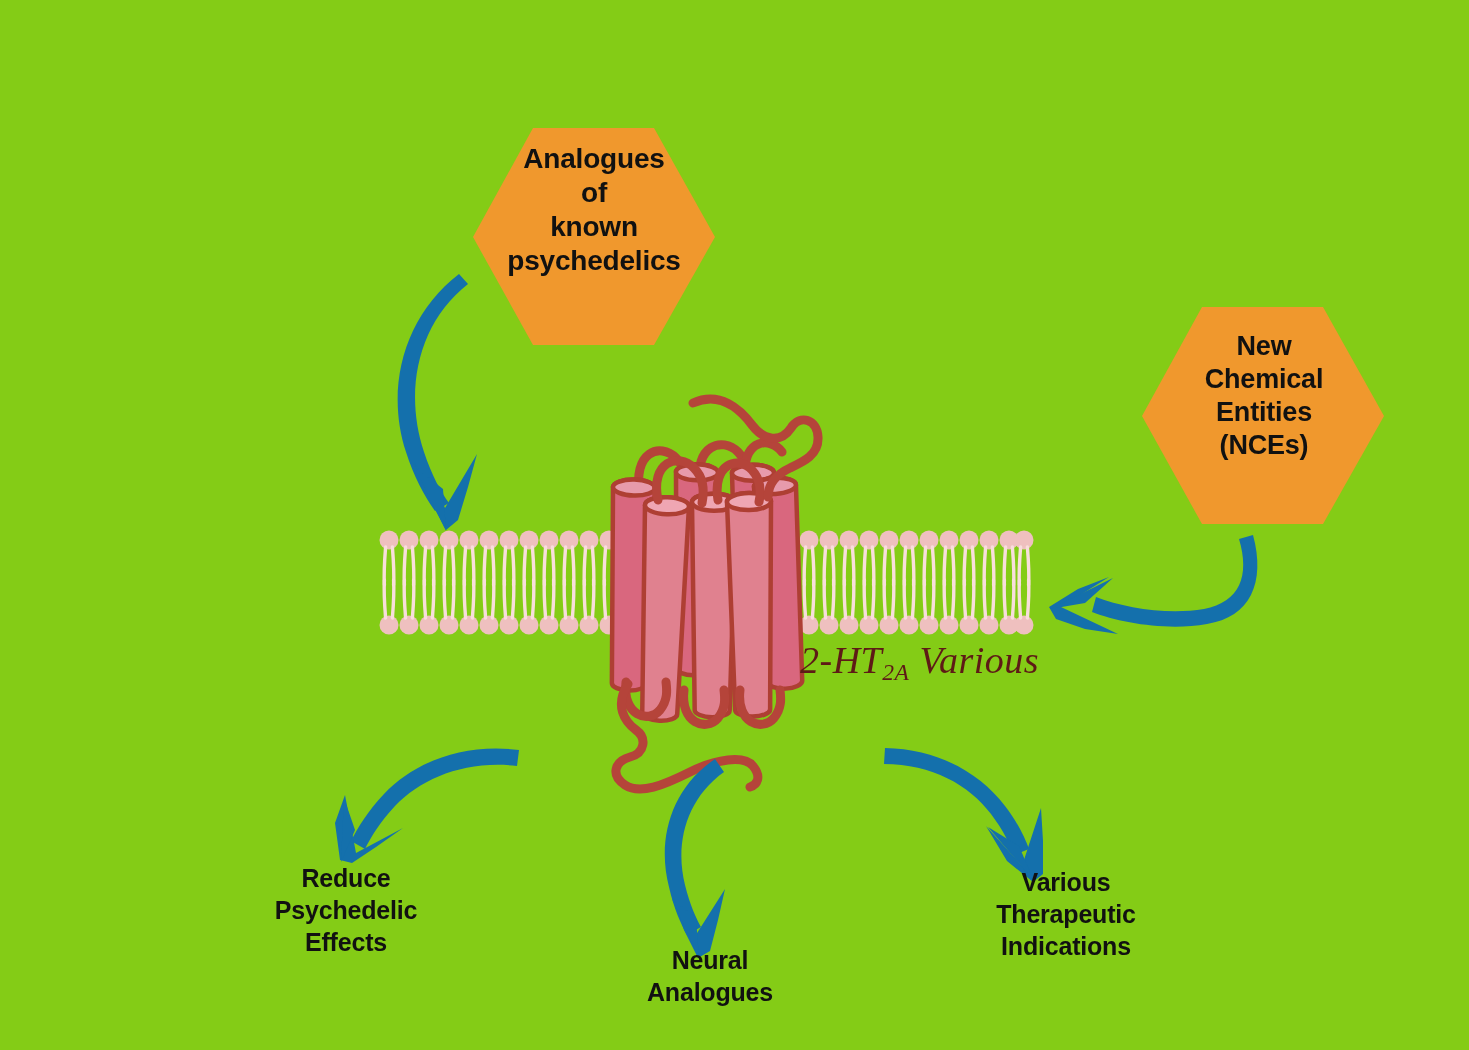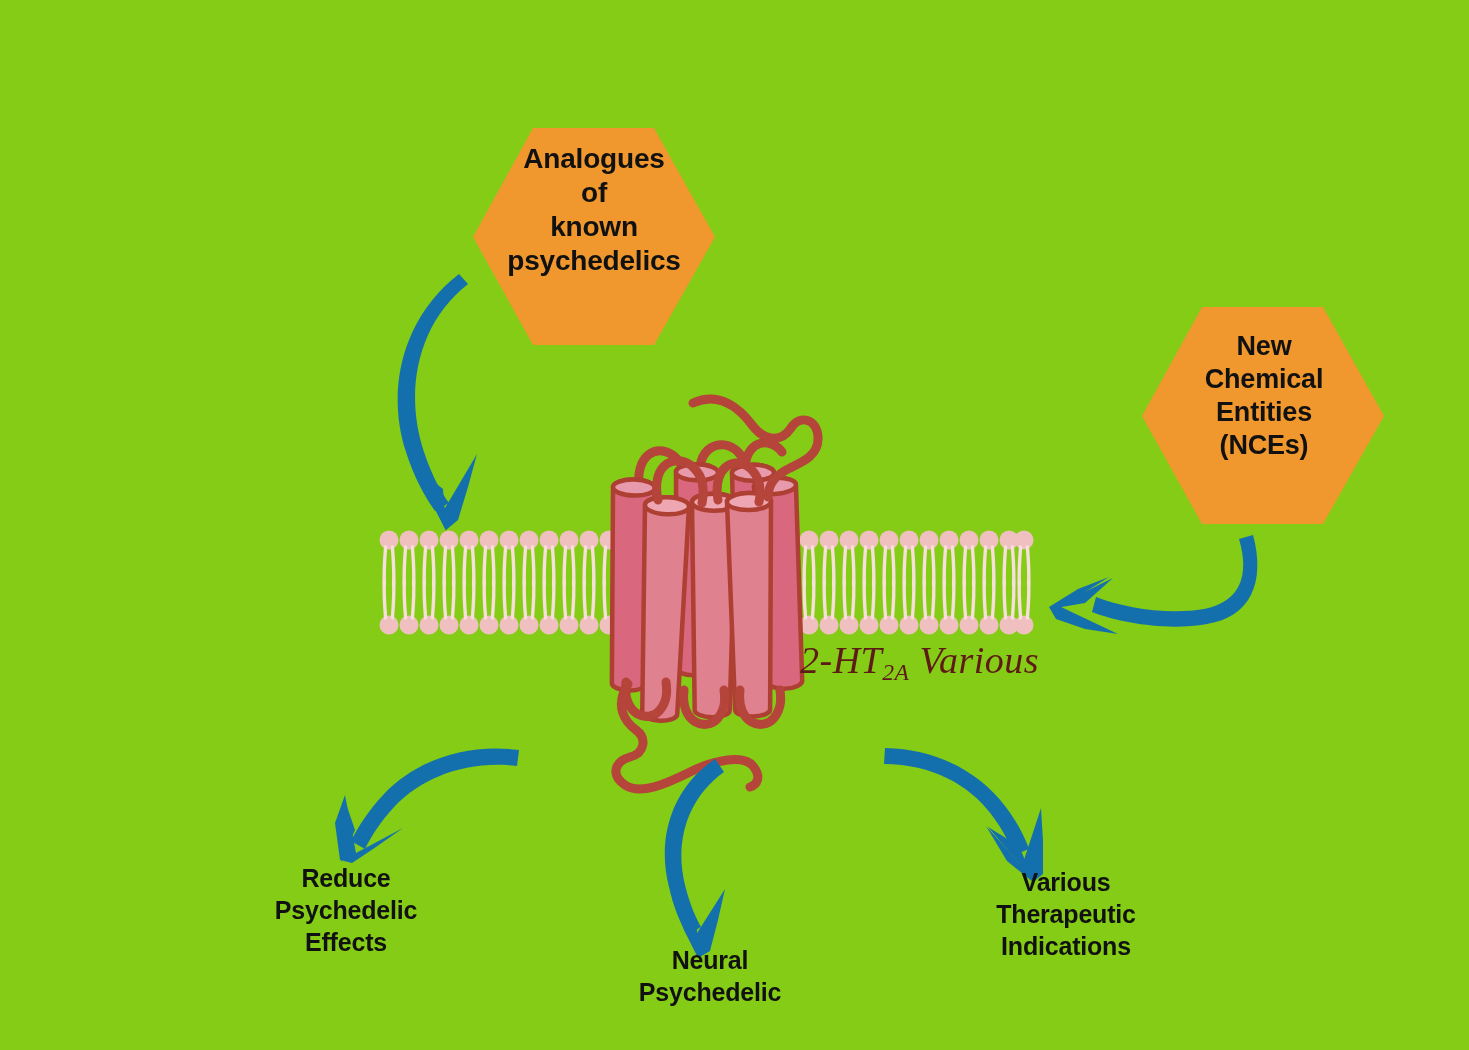--- a/index.html
+++ b/index.html
@@ -288,19 +288,19 @@
 Entities
 (NCEs)</div>
 
   <div id="receptor-name"><span>2-HT</span><sub>2A</sub><span> Various</span></div>
 
   <div class="outcome-label" id="outcome-1">Reduce
 Psychedelic
 Effects</div>
 
   <div class="outcome-label" id="outcome-2">Neural
-Psychedelic</div>
+Analogues</div>
 
   <div class="outcome-label" id="outcome-3">Various
 Therapeutic
 Indications</div>
 
 </div>
 
 </body></html>

